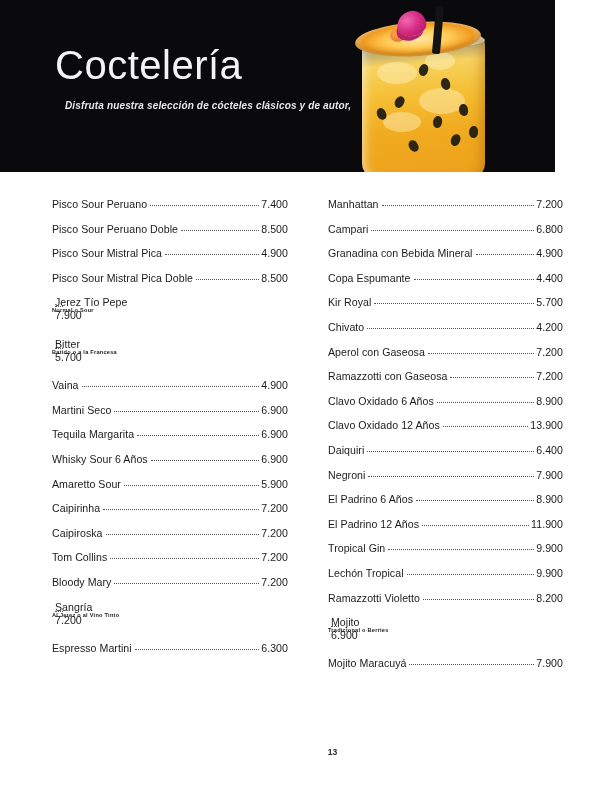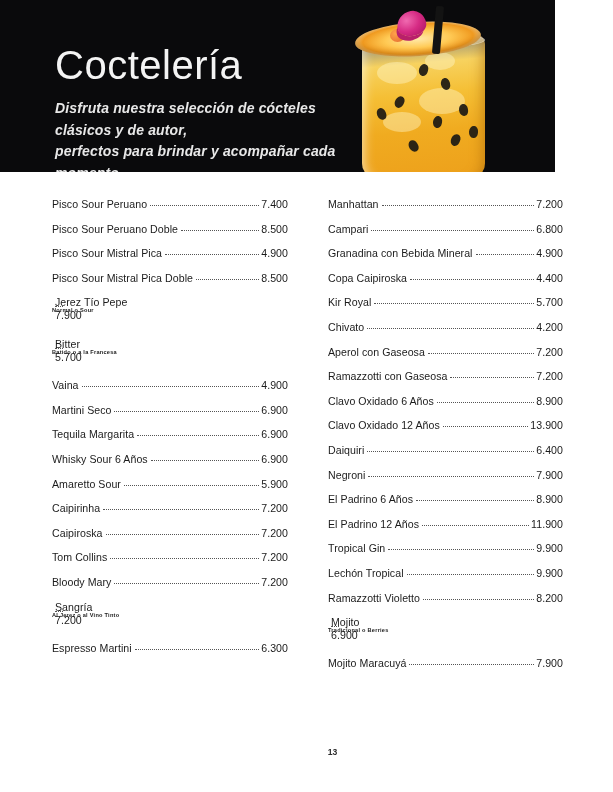--- a/index.html
+++ b/index.html
@@ -27,26 +27,27 @@
   .title {
     font-size:40px;
     font-weight:300;
     letter-spacing:0.5px;
     color:#f4f4f4;
     line-height:1.05;
     white-space:nowrap;
   }
   .subtitle {
     margin-top:12px;
-    font-size:14px;
+    font-size:10px;
     font-style:italic;
     font-weight:700;
     line-height:1.55;
     color:#e8e8e8;
     letter-spacing:0.15px;
+    margin-left:10px;
   }
 
   
   .photo {
     position:absolute;
     left:333px; top:0;
     width:196px; height:172px;
     overflow:hidden;
   }
   .straw {
@@ -186,21 +187,20 @@
 </style>
 </head>
 <body>
 
 <div class="header">
 
   <div class="header-text">
     <div class="title">Coctelería</div>
     <div class="subtitle">
       <div>Disfruta nuestra selección de cócteles clásicos y de autor,</div>
-      <div>perfectos para brindar y acompañar cada momento.</div>
     </div>
   </div>
 
   <div class="photo">
     <div class="glass"></div>
     <div class="pulp" style="left:44px;  top:62px;  width:40px; height:22px;"></div>
     <div class="pulp" style="left:86px;  top:88px;  width:46px; height:26px;"></div>
     <div class="pulp" style="left:50px;  top:112px; width:38px; height:20px;"></div>
     <div class="pulp" style="left:92px;  top:52px;  width:30px; height:18px;"></div>
     <div class="seed" style="left:86px;  top:64px;  transform:rotate(18deg);"></div>
@@ -322,21 +322,21 @@
         <span class="item-name">Campari</span>
         <span class="leader"></span>
         <span class="price">6.800</span>
       </div>
       <div class="row">
         <span class="item-name">Granadina con Bebida Mineral</span>
         <span class="leader"></span>
         <span class="price">4.900</span>
       </div>
       <div class="row">
-        <span class="item-name">Copa Caipiroska</span>
+        <span class="item-name">Copa Espumante</span>
         <span class="leader"></span>
         <span class="price">4.400</span>
       </div>
       <div class="row">
         <span class="item-name">Kir Royal</span>
         <span class="leader"></span>
         <span class="price">5.700</span>
       </div>
       <div class="row">
         <span class="item-name">Chivato</span>

